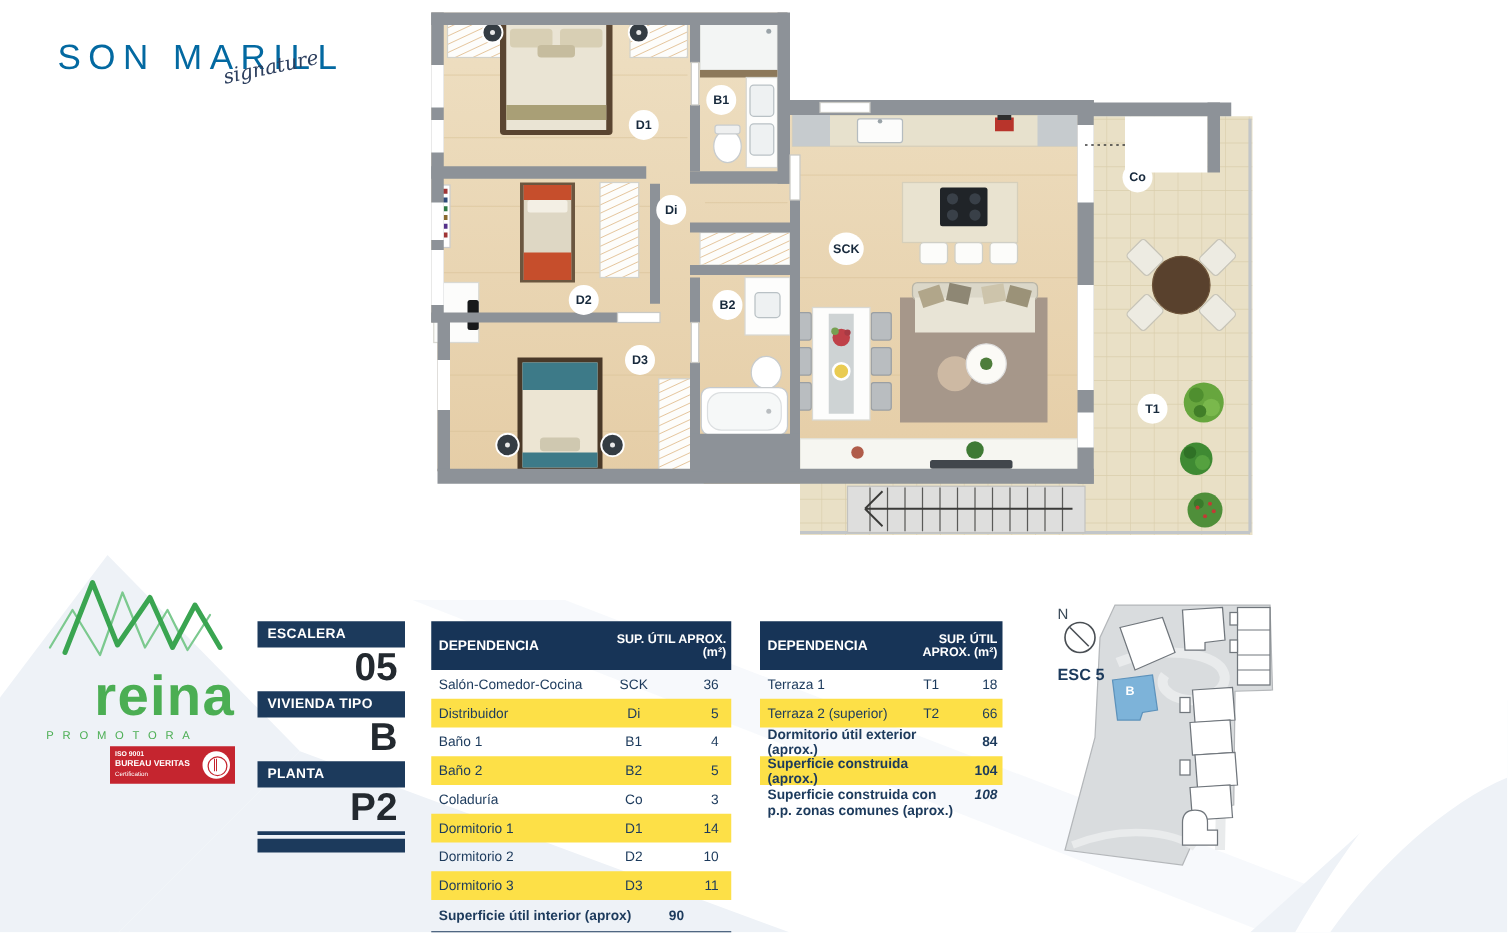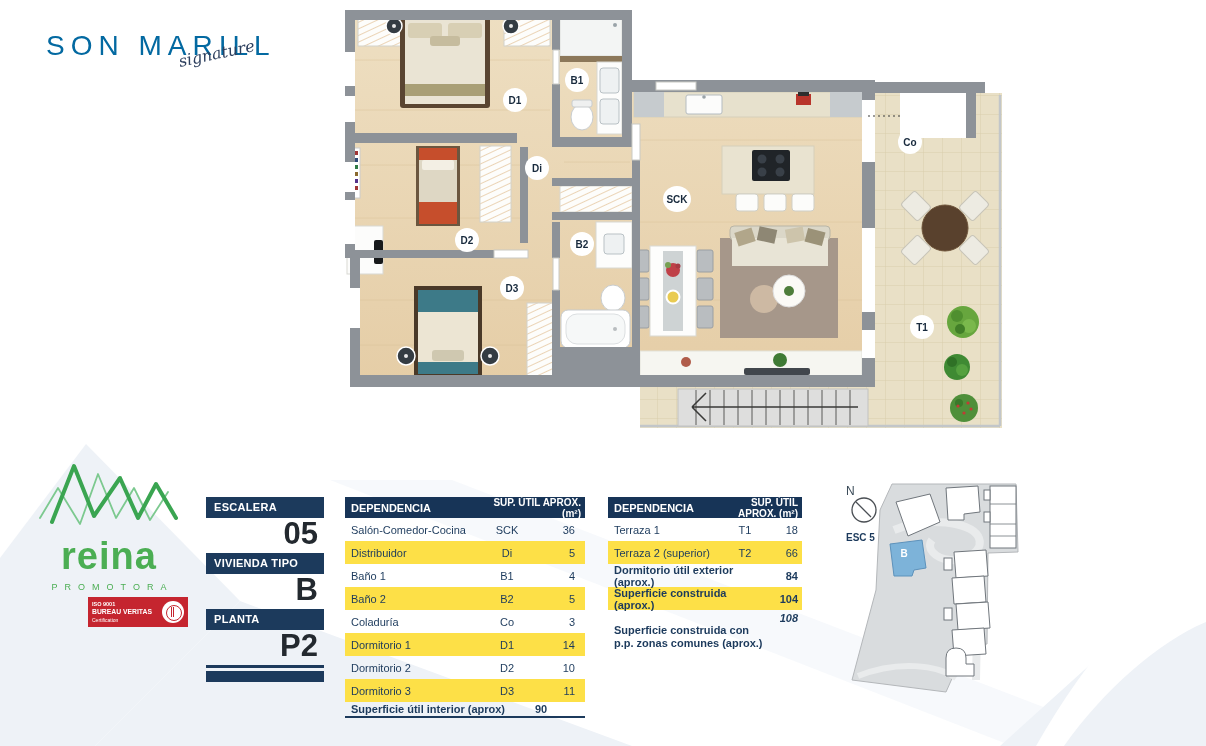--- a/index.html
+++ b/index.html
@@ -17,23 +17,23 @@
 
   
   .plan { position:absolute; left:334px; top:0; width:672px; height:440px; }
   .room-badge { position:absolute; width:24px; height:24px; border-radius:50%; background:#fff;
     color:#17293c; font-size:10px; font-weight:600; display:flex; align-items:center;
     justify-content:center; }
   .room-badge.big { width:28px; height:26px; border-radius:50%; }
 
   
   .dev { position:absolute; left:30px; top:458px; width:158px; }
-  .dev-name { text-align:center; font-size:38px; font-weight:700; color:#4bae53;
+  .dev-name { text-align:right; font-size:45px; font-weight:700; color:#4bae53;
     letter-spacing:1px; line-height:44px; margin-top:2px; }
-  .dev-tag { text-align:center; font-size:9px; letter-spacing:7px; color:#4bae53;
+  .dev-tag { text-align:left; font-size:9px; letter-spacing:7px; color:#4bae53;
     margin-top:4px; text-indent:7px; }
   .cert-badge { position:absolute; left:58px; top:139px; width:100px; height:30px;
     background:#c5252f; display:flex; align-items:center; padding:2px 4px; }
   .cert-txt { flex:1; color:#fff; line-height:1.25; }
   .cert-iso { font-size:5.5px; font-weight:700; }
   .cert-org { font-size:6.8px; font-weight:700; }
   .cert-sub { font-size:5px; }
   .cert-seal { width:22px; height:22px; border-radius:50%; background:#fff; position:relative; }
   .cert-seal::before { content:""; position:absolute; left:4px; top:4px; width:14px; height:14px;
     border:1px solid #c5252f; border-radius:50%; }
@@ -46,46 +46,46 @@
     letter-spacing:.3px; height:21px; line-height:21px; padding-left:8px; }
   .unit-val { text-align:right; padding-right:6px; font-size:31px; font-weight:800;
     color:#23292f; line-height:28px; margin:2px 0 5px; }
   .unit-line { height:3px; background:#1c3a5c; margin-top:2px; }
   .unit-bar { height:11px; background:#1c3a5c; margin-top:3px; }
 
   
   .tbl { position:absolute; font-size:11px; color:#1c3a5c; }
   .tbl-int { left:345px; top:497px; width:240px; }
   .tbl-ext { left:608px; top:497px; width:194px; }
-  .t-head { display:grid; background:#173457; color:#fff; font-weight:700; height:21px;
+  .t-head { display:grid; background:#173457; color:#fff; font-weight:700; height:39px;
     align-items:center; }
   .tbl-int .t-head, .tbl-int .t-row { grid-template-columns:1fr 56px 50px; }
   .tbl-ext .t-head, .tbl-ext .t-row { grid-template-columns:1fr 42px 36px; }
   .t-head .h1 { padding-left:6px; font-size:11px; }
   .t-head .h2 { grid-column:2/4; text-align:right; padding-right:4px; font-size:10px; }
   .t-row { display:grid; height:23px; align-items:center; }
   .t-row.blue { background:#fde047; }
   .t-row .c1 { padding-left:6px; }
   .t-row .c2 { text-align:center; }
   .t-row .c3 { text-align:right; padding-right:10px; }
   .tbl-ext .t-row .c3 { padding-right:4px; }
   .t-row.bold { font-weight:700; }
   .t-row.span .c1 { grid-column:1/3; }
-  .t-total { display:grid; grid-template-columns:1fr 50px; height:16px; align-items:center;
+  .t-total { display:grid; grid-template-columns:1fr 50px; height:27px; align-items:center;
     font-weight:700; border-bottom:2.5px solid #1c3a5c; }
   .t-total .c1 { padding-left:6px; }
   .t-total .c3 { padding-right:10px; }
   .t-row.tall { height:36px; align-items:start; }
-  .t-row.tall .c1 { line-height:13px; padding-top:14px; }
+  .t-row.tall .c1 { line-height:13px; padding-top:2px; }
   .t-row.tall .c3 { padding-top:2px;font-style:italic; }
 
   
   .sitemap { position:absolute; left:838px; top:482px; width:202px; height:252px; }
   .sm-n { position:absolute; left:8px; top:2px; font-size:12px; color:#3a4a58; }
-  .sm-esc { position:absolute; left:8px; top:50px; font-size:10px; font-weight:700; color:#1c3a5c; }
+  .sm-esc { position:absolute; left:8px; top:50px; font-size:13px; font-weight:700; color:#1c3a5c; }
   .sm-b { position:absolute; left:56px; top:66px; width:20px; text-align:center; font-size:10px;
     font-weight:700; color:#fff; }
 </style>
 </head>
 <body>
 <div id="canvas">
 
 <svg class="bg-svg">
   <polygon points="0,558 86,444 240,601 95,746 0,746" fill="#eef2f7"></polygon>
   <polygon points="95,746 240,601 632,746" fill="#eef2f7"></polygon>

